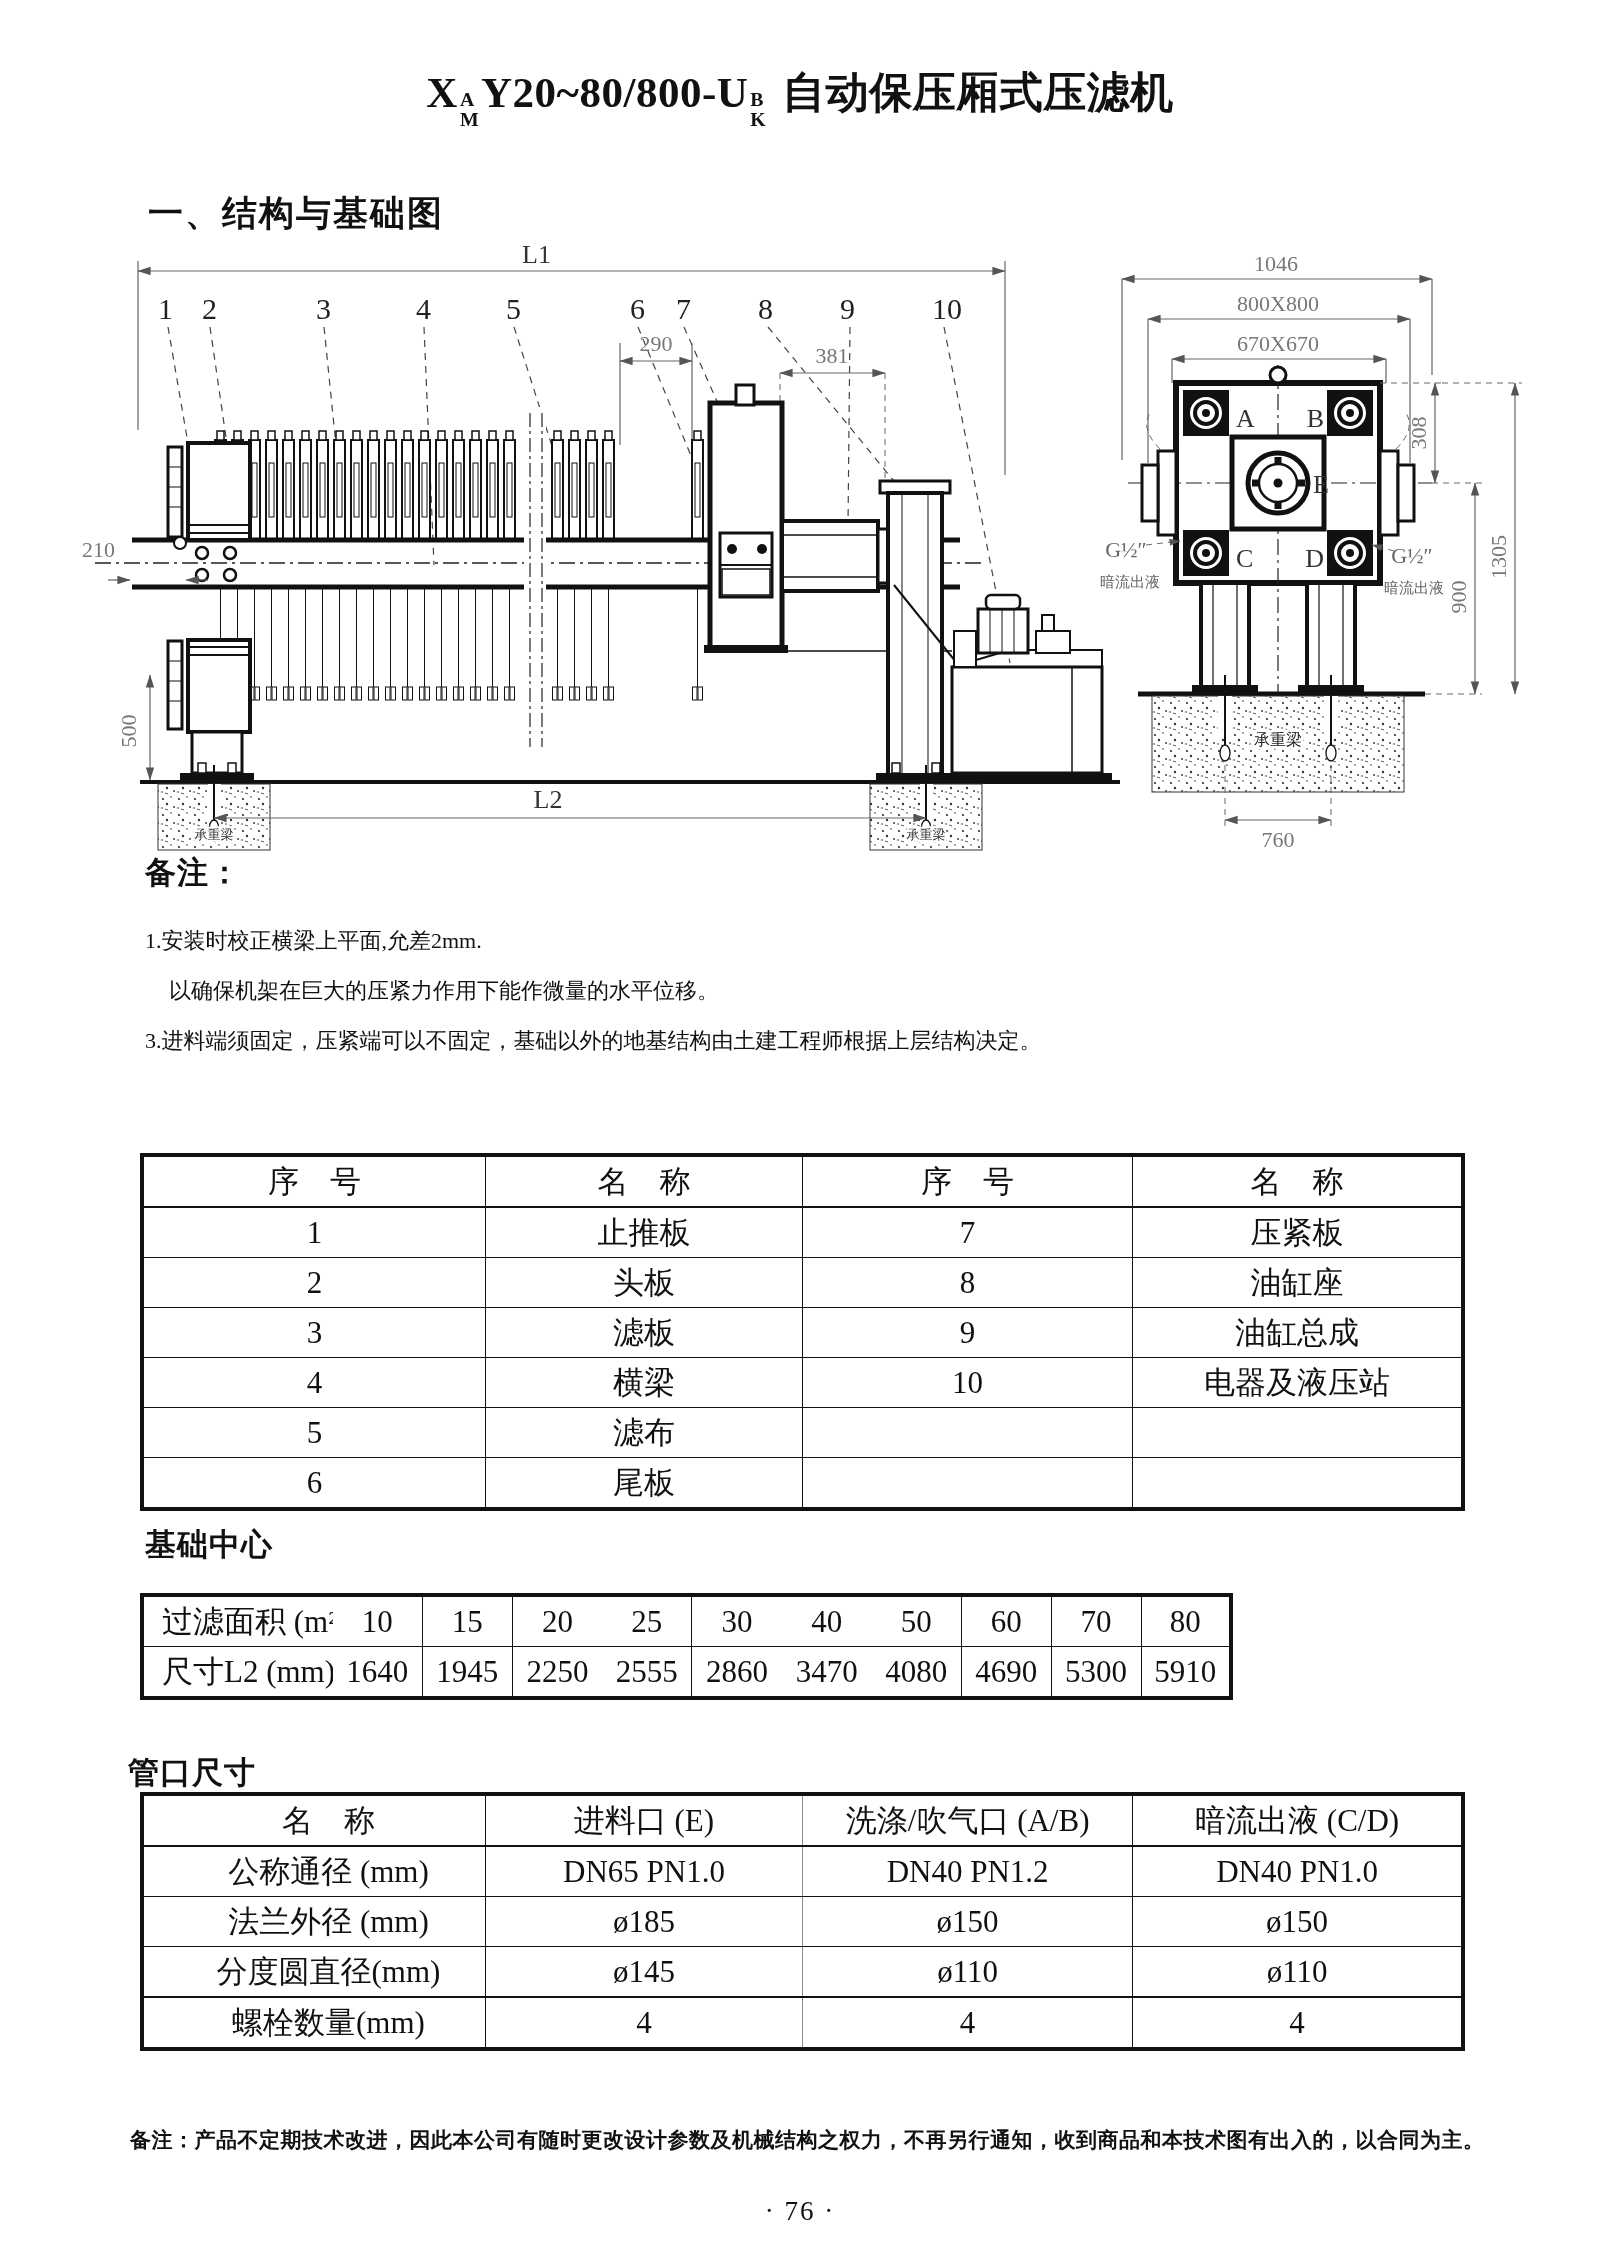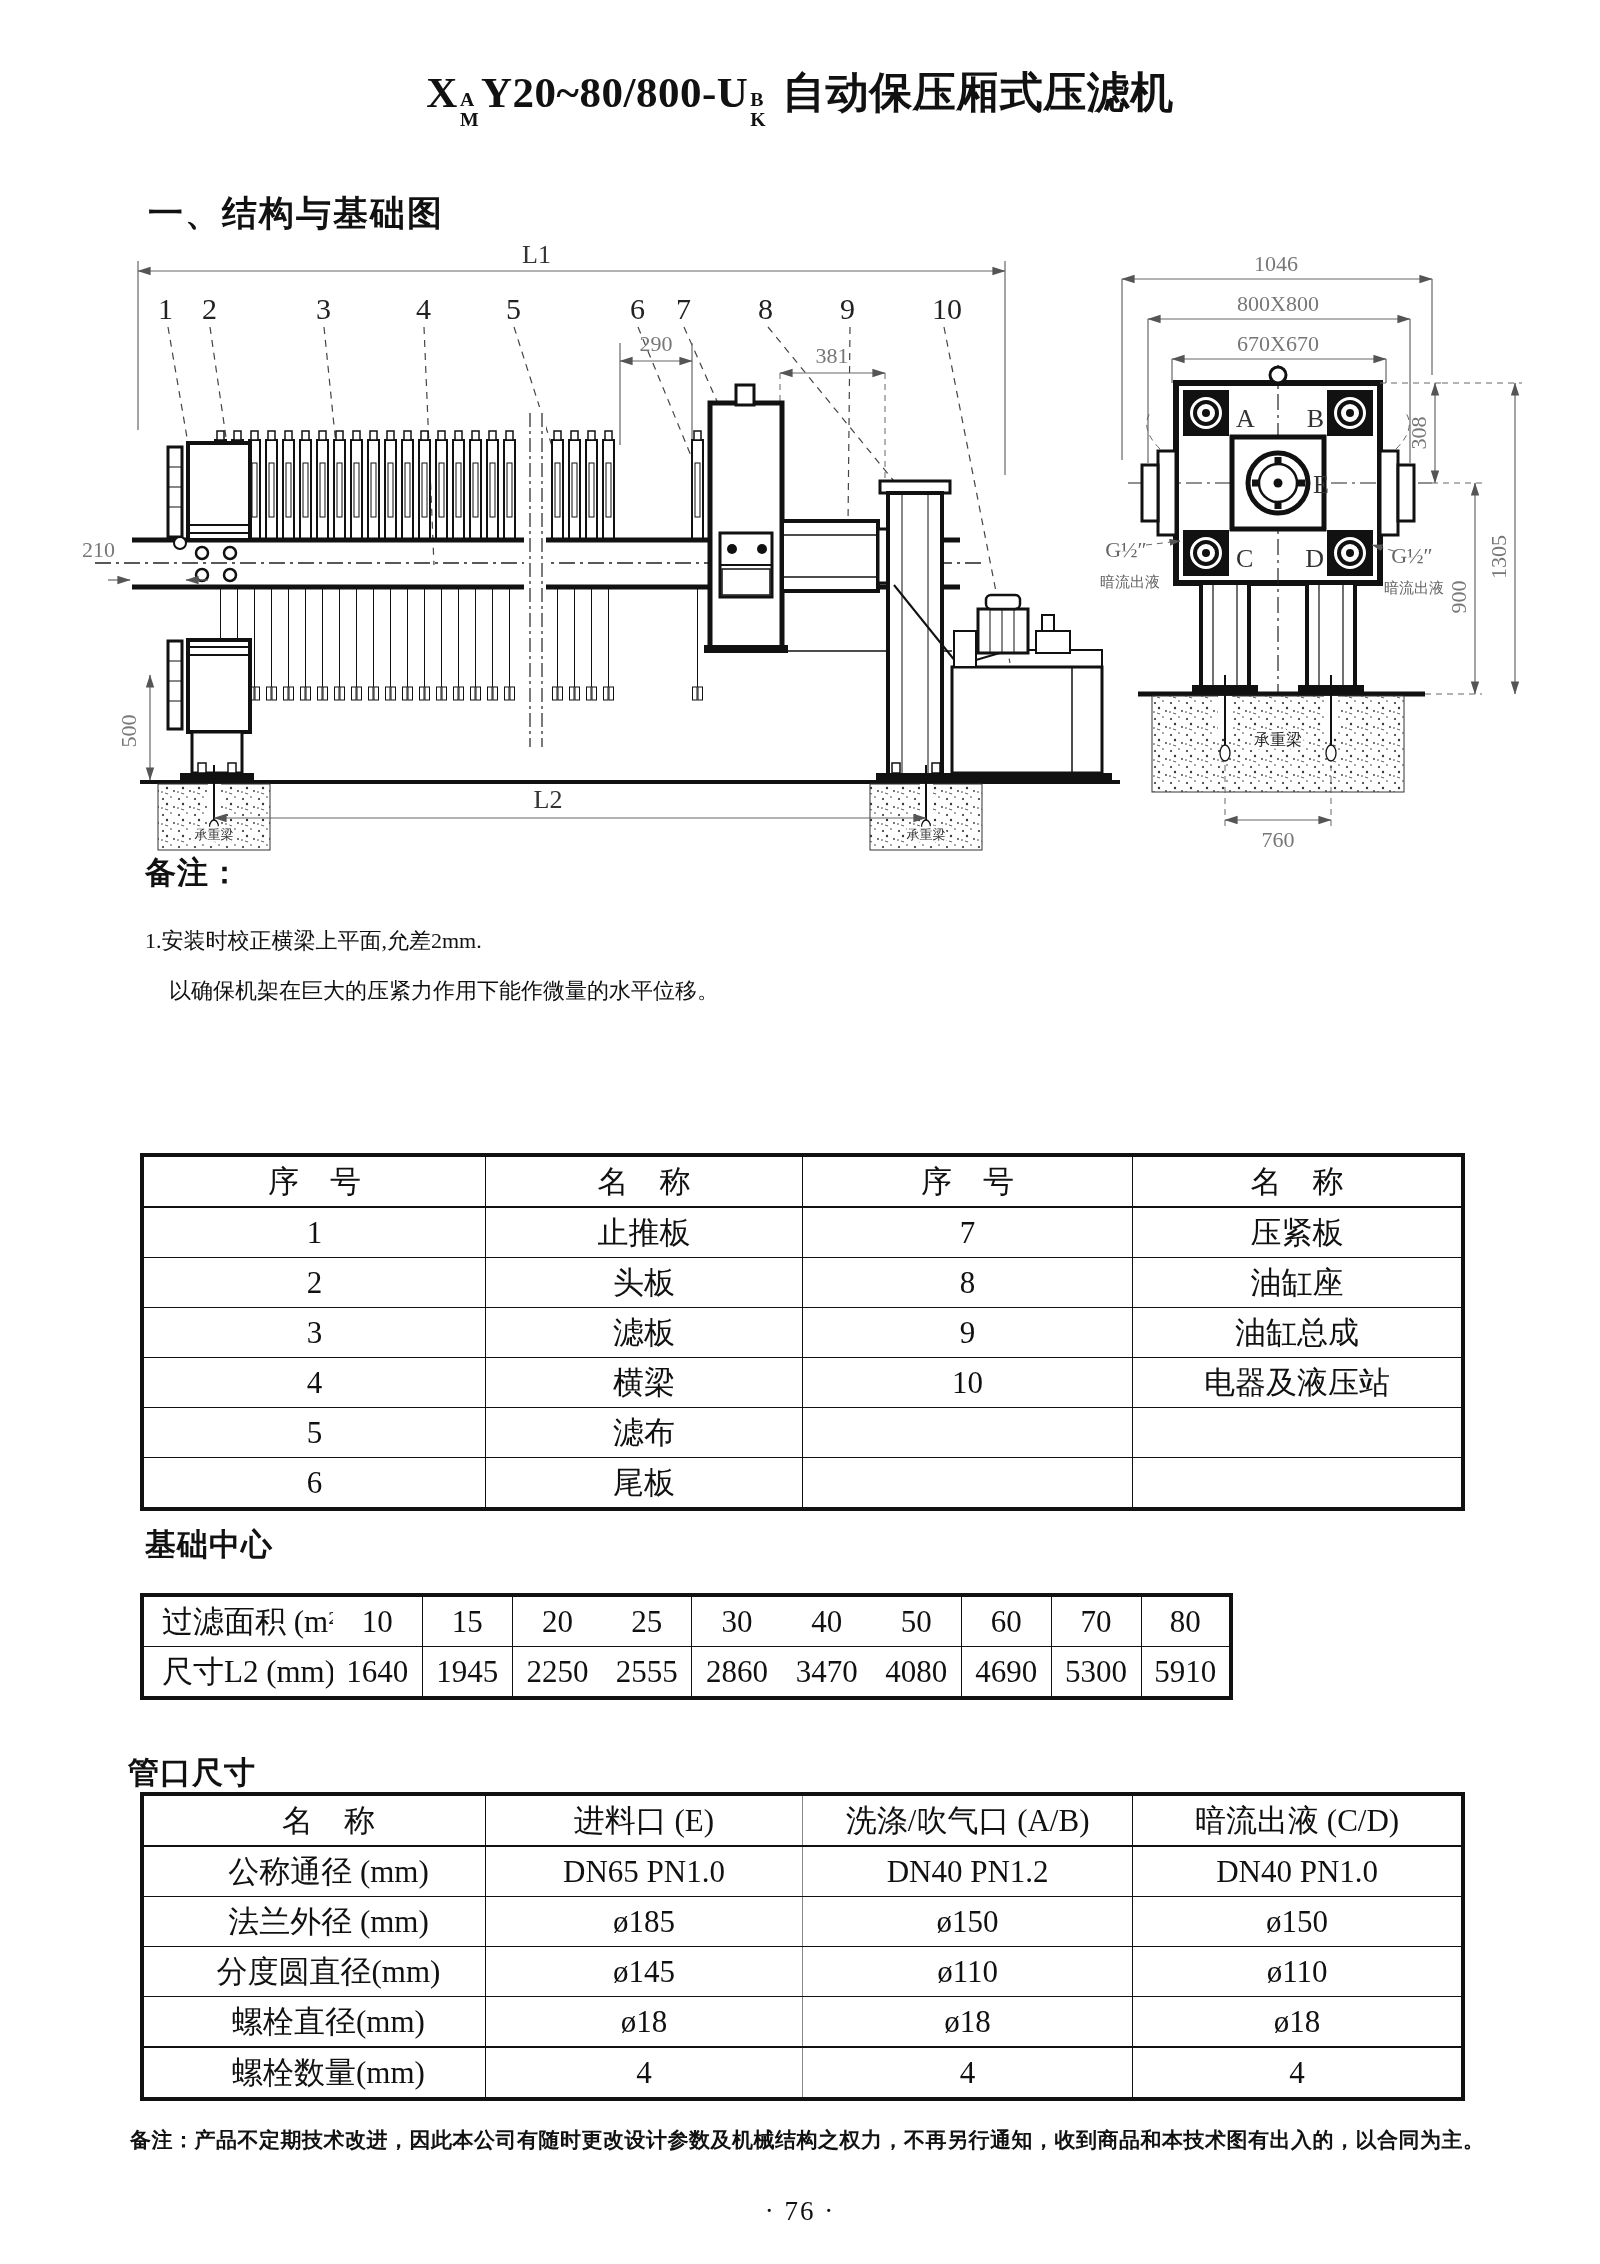--- a/index.html
+++ b/index.html
@@ -397,20 +397,21 @@
       <text x="1334" y="358" text-anchor="middle" font-size="15" fill="#666">暗流出液</text>
       <line x1="1314" y1="316" x2="1292" y2="310" class="dimd" marker-end="url(#ae)"></line>
     </g>
   </g>
 </svg>
 
 <div class="abs" style="left:145px;top:852px;">
   <div class="h2" style="margin-bottom:22px;">备注：</div>
   <div class="noteline">1.安装时校正横梁上平面,允差2mm.</div>
   <div class="noteline ind">以确保机架在巨大的压紧力作用下能作微量的水平位移。</div>
+  <div class="noteline">3.进料端须固定，压紧端可以不固定，基础以外的地基结构由土建工程师根据上层结构决定。</div>
 </div>
 
 <table class="tbl" style="left:140px;top:1153px;width:1325px;">
   <colgroup>
       <col style="width:26%">
       <col style="width:24%">
       <col style="width:25%">
       <col style="width:25%">
     </colgroup>
   <tbody>
@@ -532,26 +533,20 @@
       <td class="thinr">ø185</td>
       <td class="thinl">ø150</td>
       <td>ø150</td>
     </tr>
     <tr>
       <td class="lft2">分度圆直径(mm)</td>
       <td class="thinr">ø145</td>
       <td class="thinl">ø110</td>
       <td>ø110</td>
     </tr>
-    <tr>
-      <td class="lft2">螺栓直径(mm)</td>
-      <td class="thinr">ø18</td>
-      <td class="thinl">ø18</td>
-      <td>ø18</td>
-    </tr>
     <tr class="thick">
       <td class="lft2">螺栓数量(mm)</td>
       <td class="thinr">4</td>
       <td class="thinl">4</td>
       <td>4</td>
     </tr>
   </tbody>
 </table>
 
 <div class="abs footnote" style="left:130px;top:2126px;">备注：产品不定期技术改进，因此本公司有随时更改设计参数及机械结构之权力，不再另行通知，收到商品和本技术图有出入的，以合同为主。</div>

